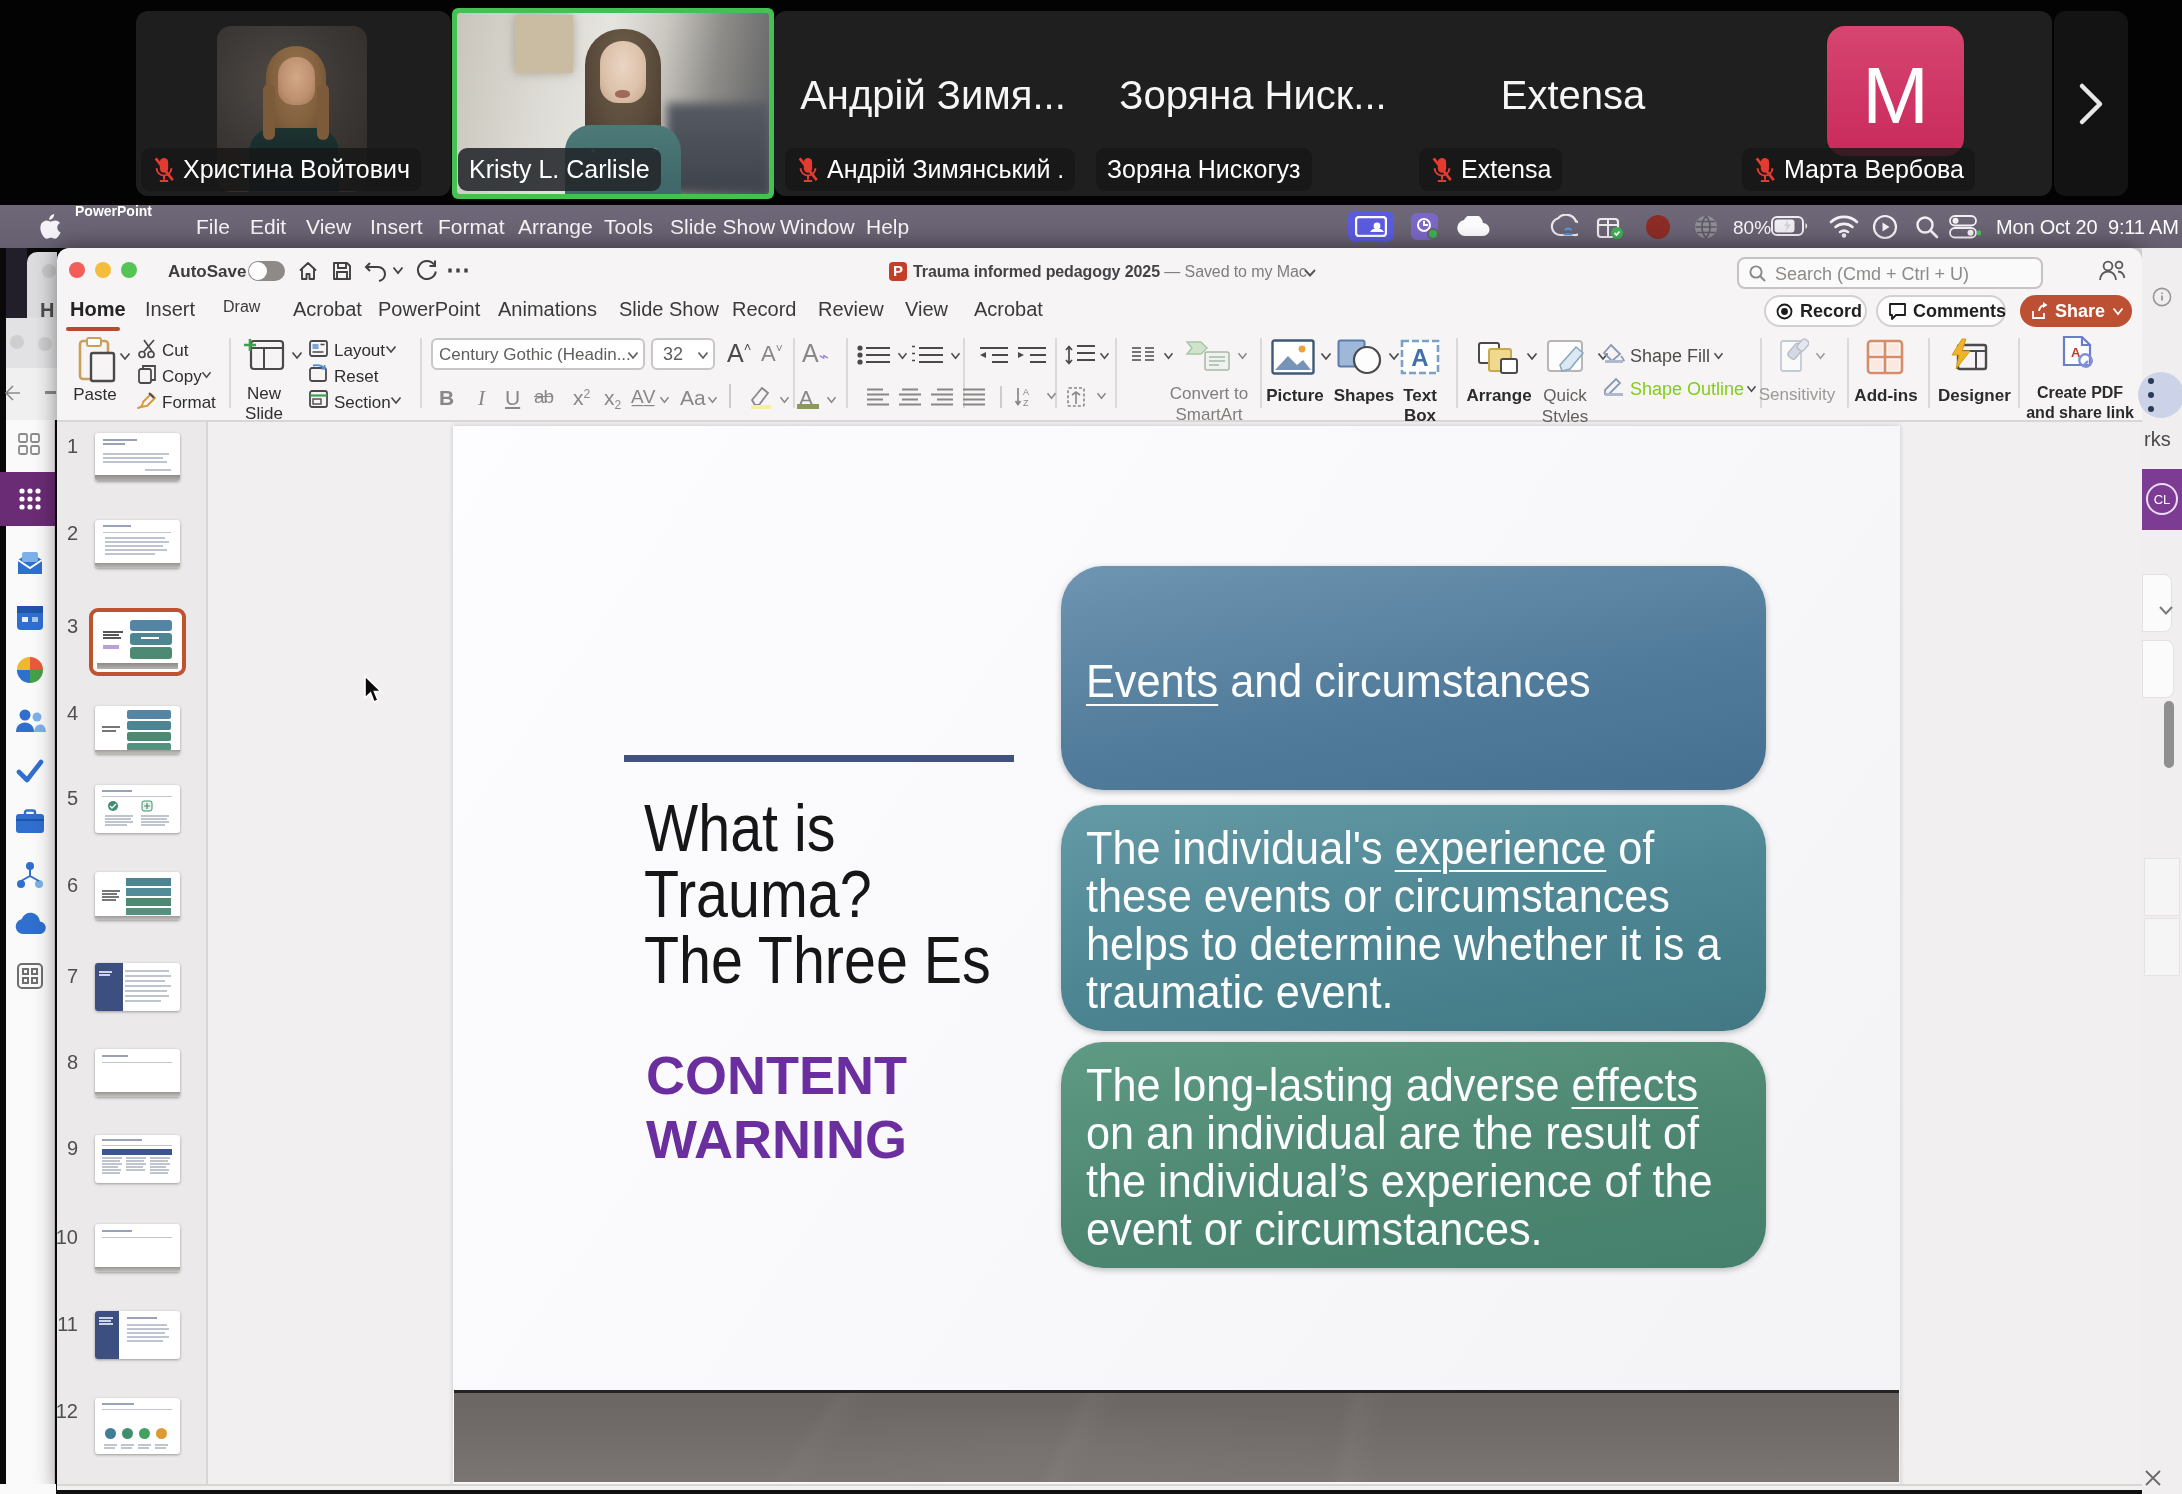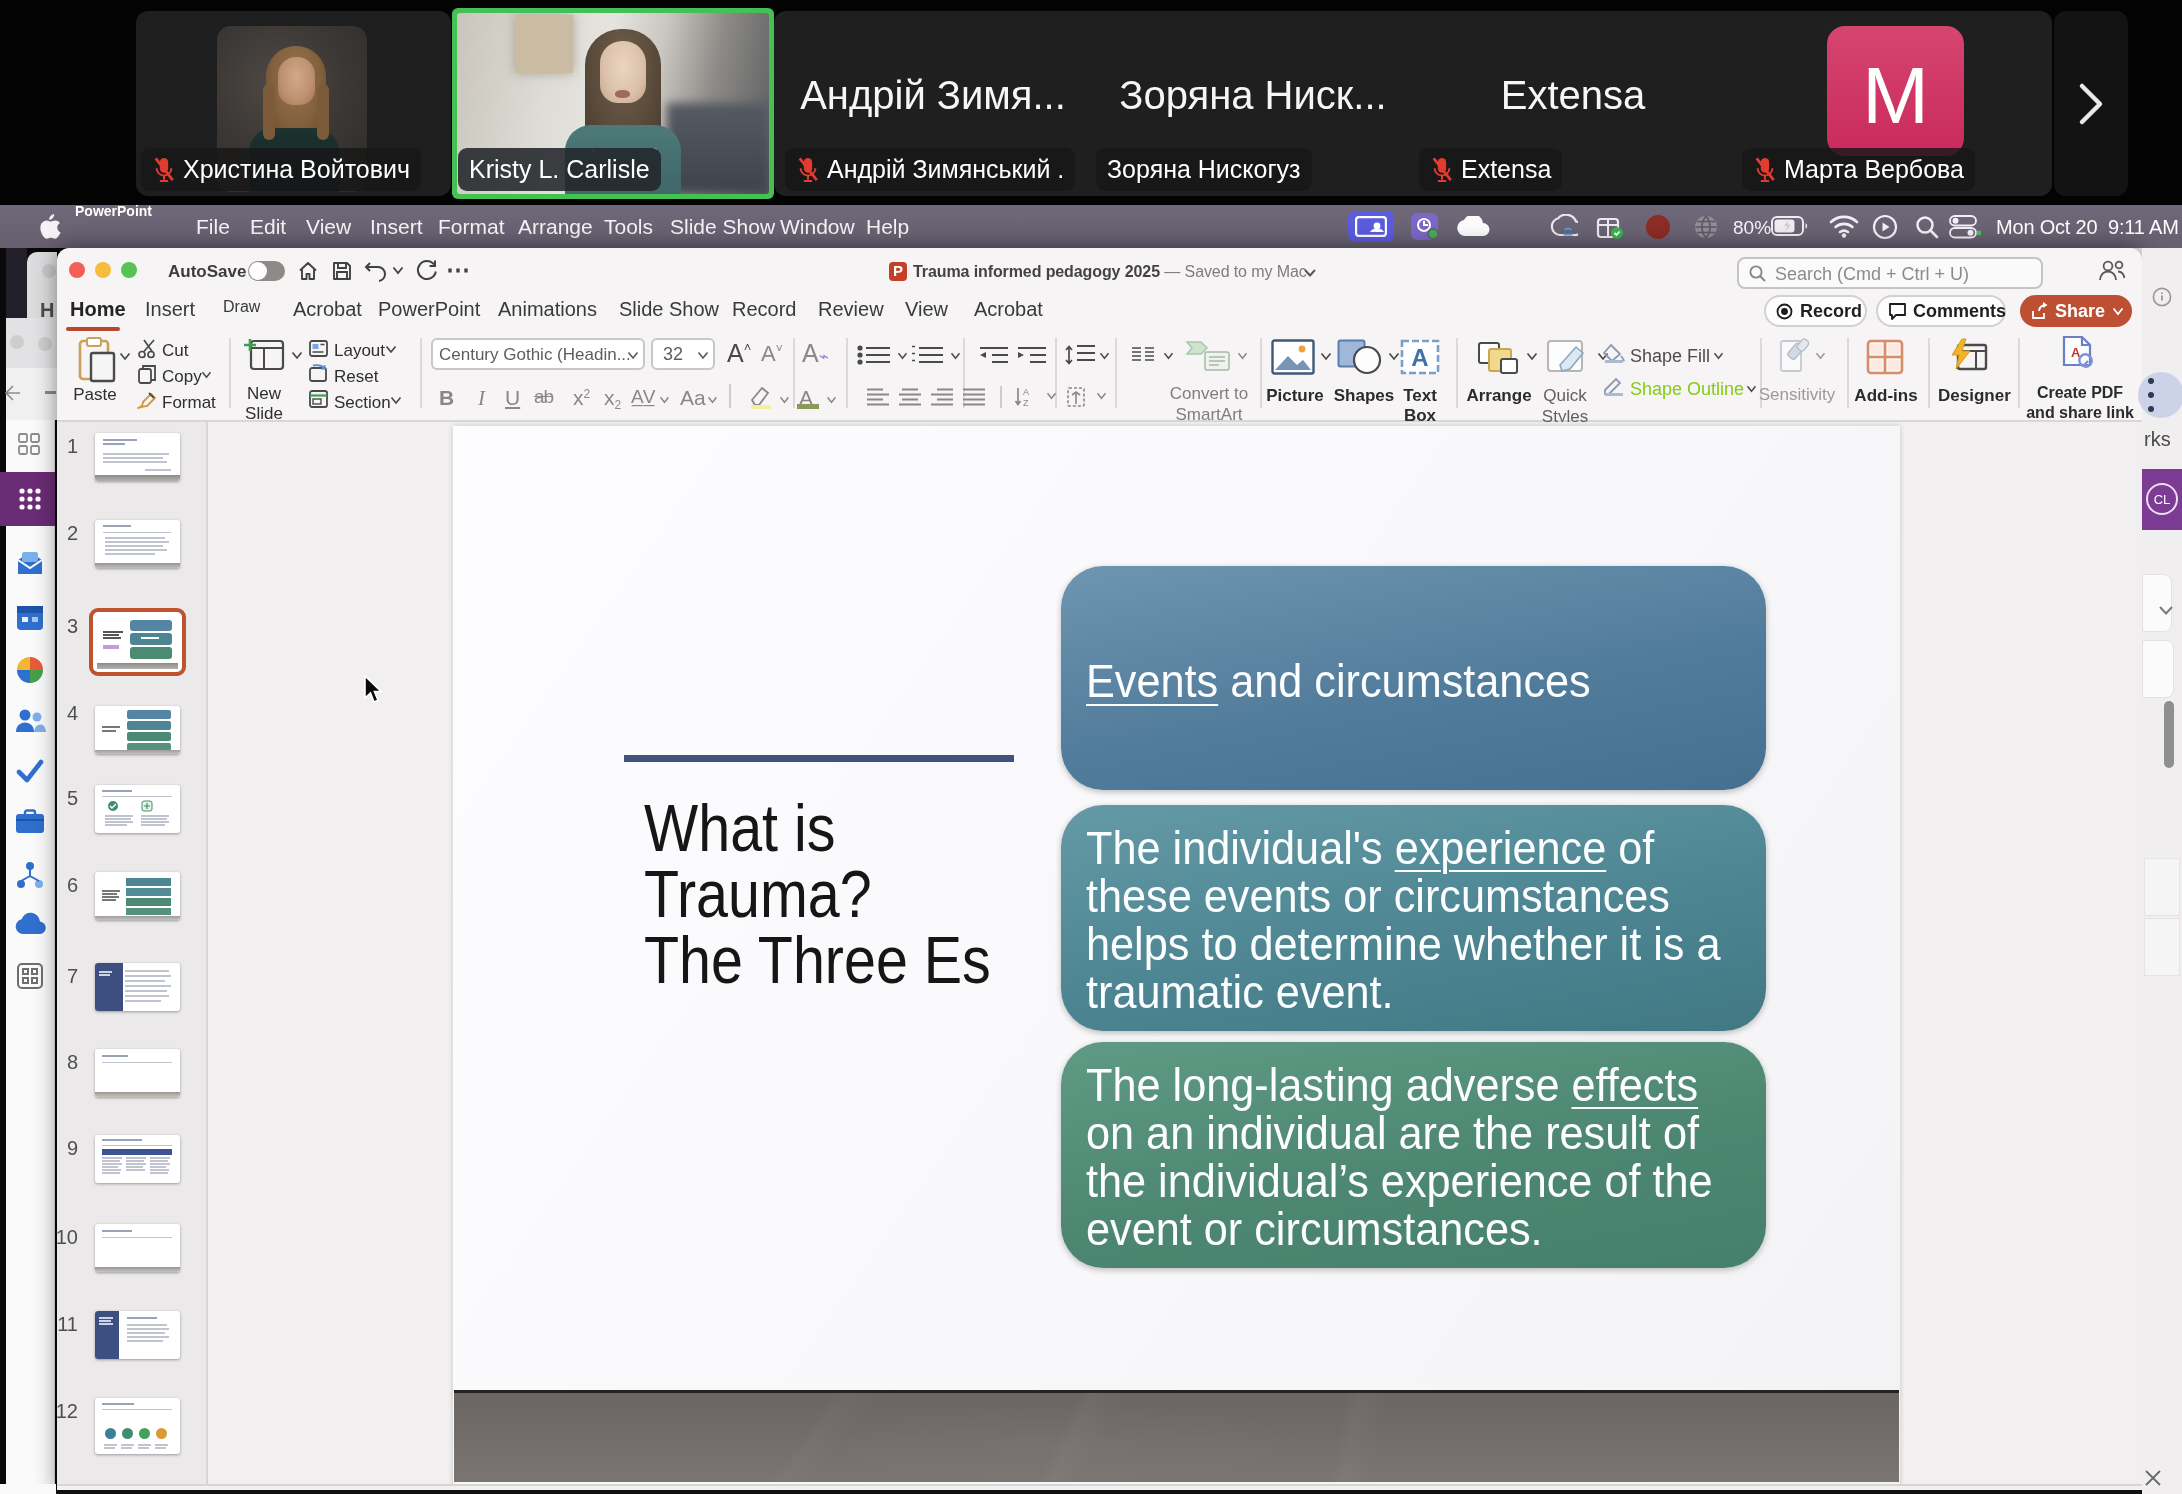--- a/index.html
+++ b/index.html
@@ -670,20 +670,21 @@
 .tl{position:absolute;background:#9aa2b8;height:2px}
 .tlg{position:absolute;background:#c0c4ce;height:2px}
 </style>
 
 <div class="a" style="left:57px;top:422px;width:151px;height:1062px;background:#ebe9e9"></div>
 <div class="a" style="left:206px;top:422px;width:1936px;height:1064px;background:#f1eff0;border-left:2px solid #d8d6d5"></div>
 
 <div class="a" style="left:453px;top:426px;width:1447px;height:1064px;background:linear-gradient(125deg,#fdfcfe 0%,#f8f7f9 55%,#f3f2f4 100%);box-shadow:0 0 5px rgba(0,0,0,.18)"></div>
 <div class="a" style="left:624px;top:755px;width:390px;height:7px;background:#42517e"></div>
 <div class="a" style="left:644px;top:795px;font-size:66px;line-height:66px;color:#161616;transform:scaleX(.87);transform-origin:left top;white-space:nowrap">What is<br>Trauma?<br>The Three Es</div>
+<div class="a" style="left:646px;top:1043px;font-size:54px;line-height:64px;font-weight:700;color:#6b2e9f">CONTENT<br>WARNING</div>
 
 <div class="a" style="left:1061px;top:566px;width:705px;height:224px;border-radius:42px;background:linear-gradient(170deg,#6e95b1 0%,#527c9b 55%,#45708f 100%);box-shadow:0 2px 6px rgba(0,0,0,.25)"></div>
 <div class="a" style="left:1086px;top:654px;font-size:46px;color:#fcfdfe;transform:scaleX(.94);transform-origin:left top;white-space:nowrap">
 <u style="text-underline-offset:7px;text-decoration-thickness:2px">Events</u> and circumstances</div>
 <div class="a" style="left:1061px;top:805px;width:705px;height:226px;border-radius:42px;background:linear-gradient(170deg,#649aa6 0%,#4d8592 55%,#417884 100%);box-shadow:0 2px 6px rgba(0,0,0,.25)"></div>
 <div class="a" style="left:1086px;top:824px;font-size:46px;line-height:48px;color:#fcfdfe;transform:scaleX(.94);transform-origin:left top;white-space:nowrap">The individual's <u style="text-underline-offset:6px;text-decoration-thickness:2px">experience</u> of<br>these events or circumstances<br>helps to determine whether it is a<br>traumatic event.</div>
 <div class="a" style="left:1061px;top:1042px;width:705px;height:226px;border-radius:42px;background:linear-gradient(170deg,#5f9a85 0%,#4d8772 55%,#45806c 100%);box-shadow:0 2px 6px rgba(0,0,0,.25)"></div>
 <div class="a" style="left:1086px;top:1061px;font-size:46px;line-height:48px;color:#fcfdfe;transform:scaleX(.94);transform-origin:left top;white-space:nowrap">The long-lasting adverse <u style="text-underline-offset:6px;text-decoration-thickness:2px">effects</u><br>on an individual are the result of<br>the individual’s experience of the<br>event or circumstances.</div>
 
 <div class="a" style="left:454px;top:1390px;width:1445px;height:92px;background:linear-gradient(180deg,#6b6664 0%,#716c6a 45%,#7b7673 100%);border-top:3px solid #242422">

